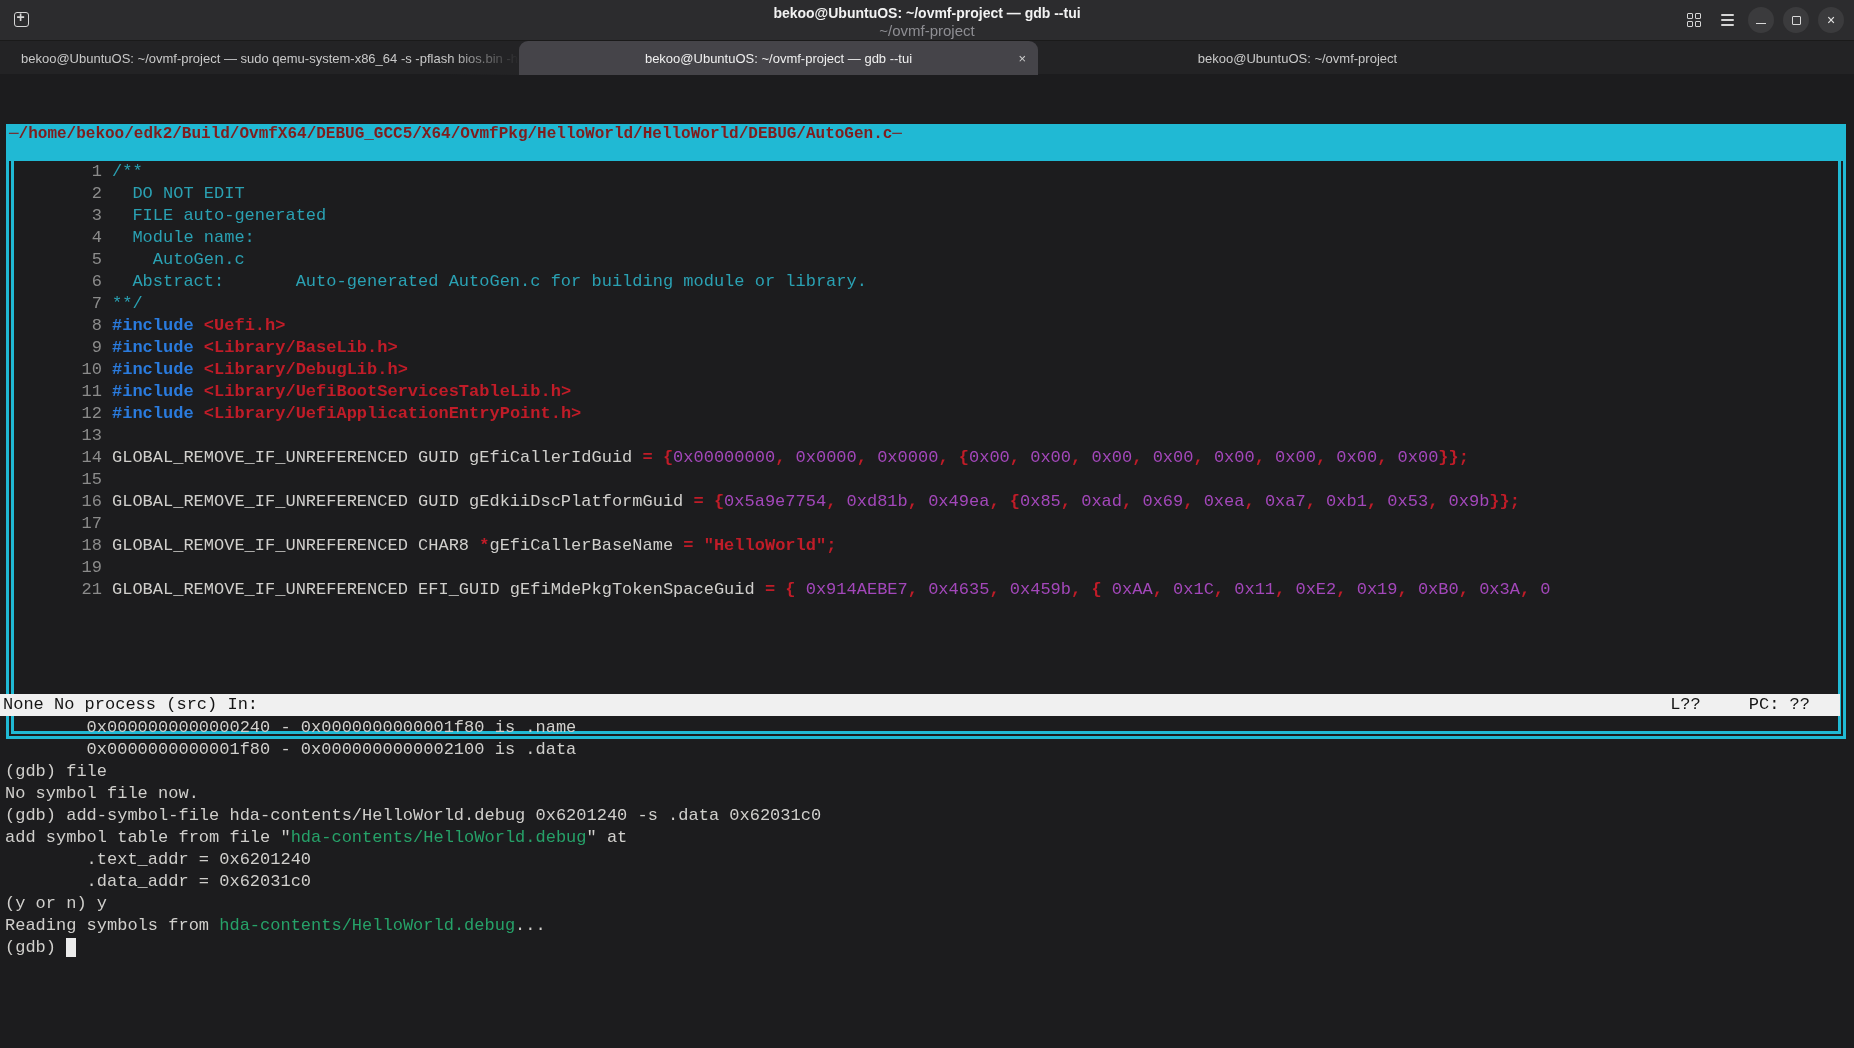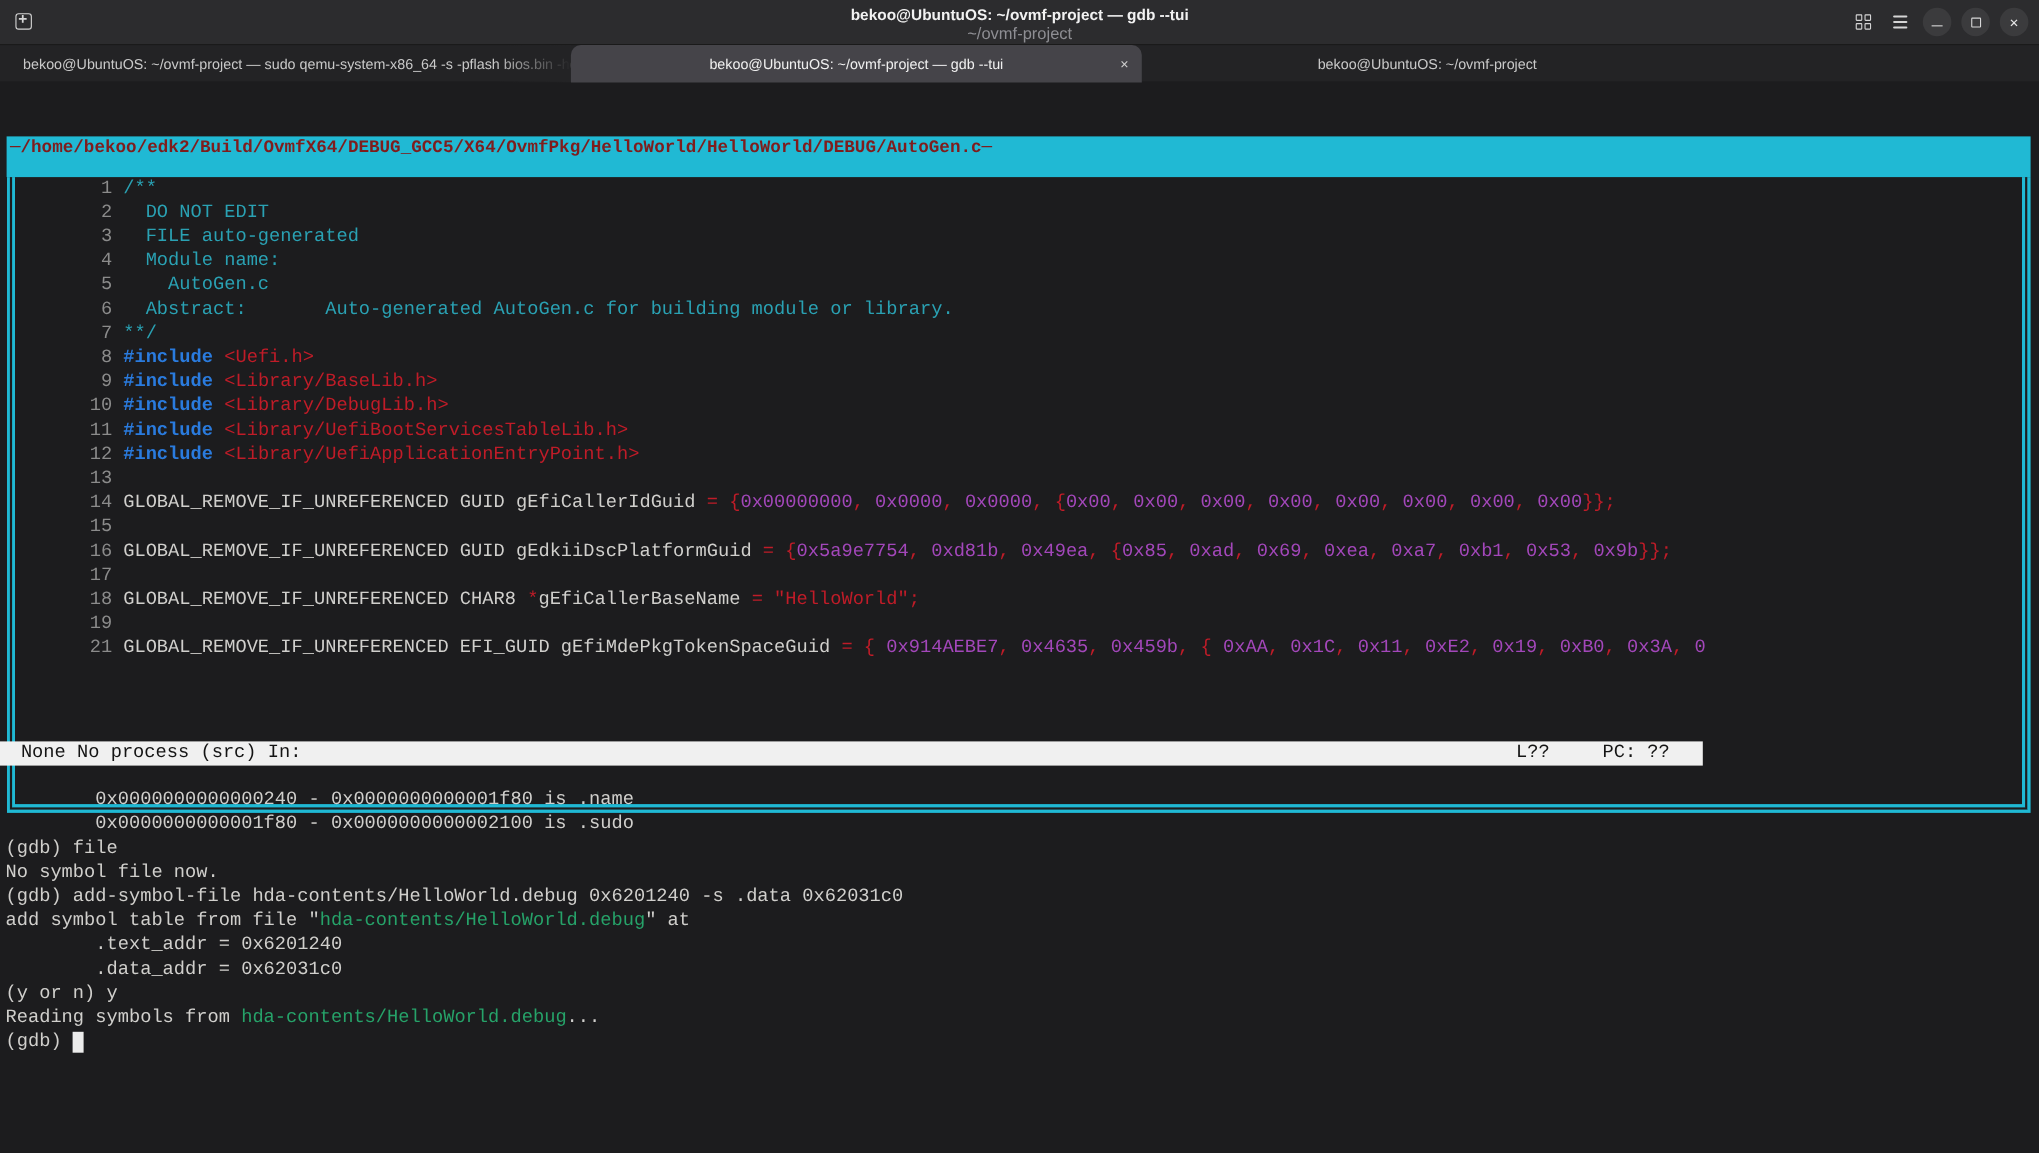--- a/index.html
+++ b/index.html
@@ -51,25 +51,25 @@
   .tui{ position:absolute; left:6px; top:12px; width:1840px; }
   .tui-title{ height:37px; background:var(--cyan); color:#7f1d1d; font-weight:bold;
     line-height:20px; white-space:pre; overflow:hidden; padding-left:3px; font-size:16px;margin-top:38px; }
   .tui-body{ height:578px; border-left:8px double var(--cyan); border-right:8px double var(--cyan);
     border-bottom:8px double var(--cyan); overflow:hidden; }
   .srow{ height:22px; white-space:pre; }
   .ln{ display:inline-block; width:88px; text-align:right; color:var(--gray); }
   .codewrap{ padding-left:10px; }
   .c-fg{ color:var(--fg); } .c-cmt{ color:var(--cmt); }
   .c-kw{ color:var(--kw); font-weight:bold; }
-  .c-red{ color:var(--red); } .c-num{ color:var(--num); } .c-grn{ color:var(--grn); }
+  .c-red{ color:var(--red);font-weight:bold; } .c-num{ color:var(--num); } .c-grn{ color:var(--grn); }
   
-  .statusbar{ position:absolute; left:0; top:600px; width:1548px; height:22px;
+  .statusbar{ position:absolute; left:0; top:620px; width:1840px; height:22px;
     background:#f0f0f0; color:#141414; display:flex; align-items:center;
-    padding-left:19px; white-space:pre; }
+    padding-left:3px; white-space:pre; }
   .status-right{ margin-left:auto; display:flex; gap:48px; padding-right:30px; }
   
   .console{ position:absolute; left:5px; top:643px; right:0; }
   .crow{ height:22px; white-space:pre; }
   .cursor{ display:inline-block; width:10px; height:19px; background:#ececec;
     vertical-align:text-bottom; }
 </style>
 </head>
 <body>
 
@@ -153,21 +153,21 @@
   <div class="statusbar">
     <span>None No process (src) In:</span>
     <span class="status-right">
       <span>L??</span>
       <span>PC: ??</span>
     </span>
   </div>
 
   <div class="console" id="console">
       <div class="crow"><span class="c-fg">        0x0000000000000240 - 0x0000000000001f80 is .name</span></div>
-      <div class="crow"><span class="c-fg">        0x0000000000001f80 - 0x0000000000002100 is .sudo</span></div>
+      <div class="crow"><span class="c-fg">        0x0000000000001f80 - 0x0000000000002100 is .data</span></div>
       <div class="crow"><span class="c-fg">(gdb) file</span></div>
       <div class="crow"><span class="c-fg">No symbol file now.</span></div>
       <div class="crow"><span class="c-fg">(gdb) add-symbol-file hda-contents/HelloWorld.debug 0x6201240 -s .data 0x62031c0</span></div>
       <div class="crow"><span class="c-fg">add symbol table from file "</span><span class="c-grn">hda-contents/HelloWorld.debug</span><span class="c-fg">" at</span></div>
       <div class="crow"><span class="c-fg">        .text_addr = 0x6201240</span></div>
       <div class="crow"><span class="c-fg">        .data_addr = 0x62031c0</span></div>
       <div class="crow"><span class="c-fg">(y or n) y</span></div>
       <div class="crow"><span class="c-fg">Reading symbols from </span><span class="c-grn">hda-contents/HelloWorld.debug</span><span class="c-fg">...</span></div>
       <div class="crow"><span class="c-fg">(gdb) </span><span class="cursor"></span></div>
     </div>

